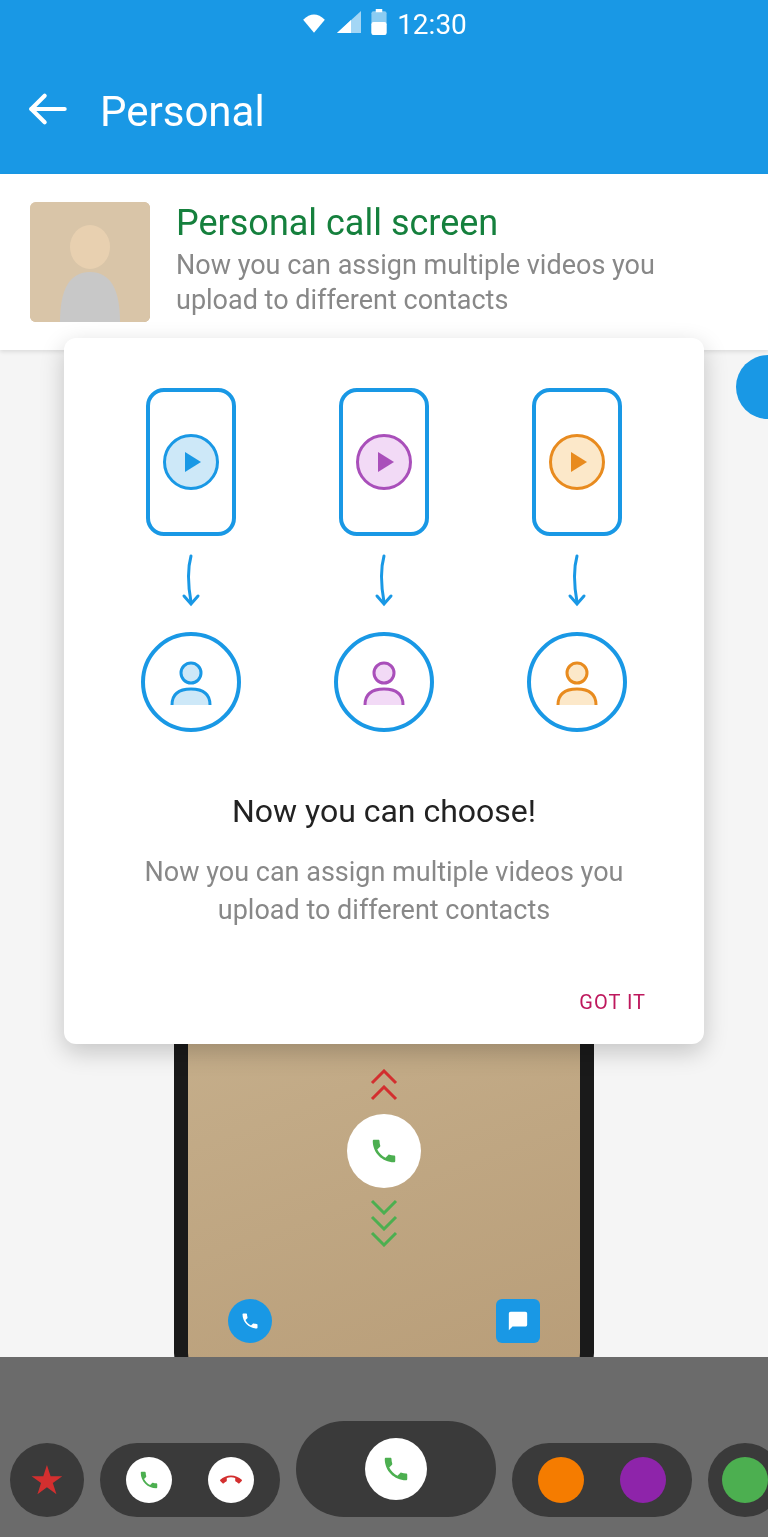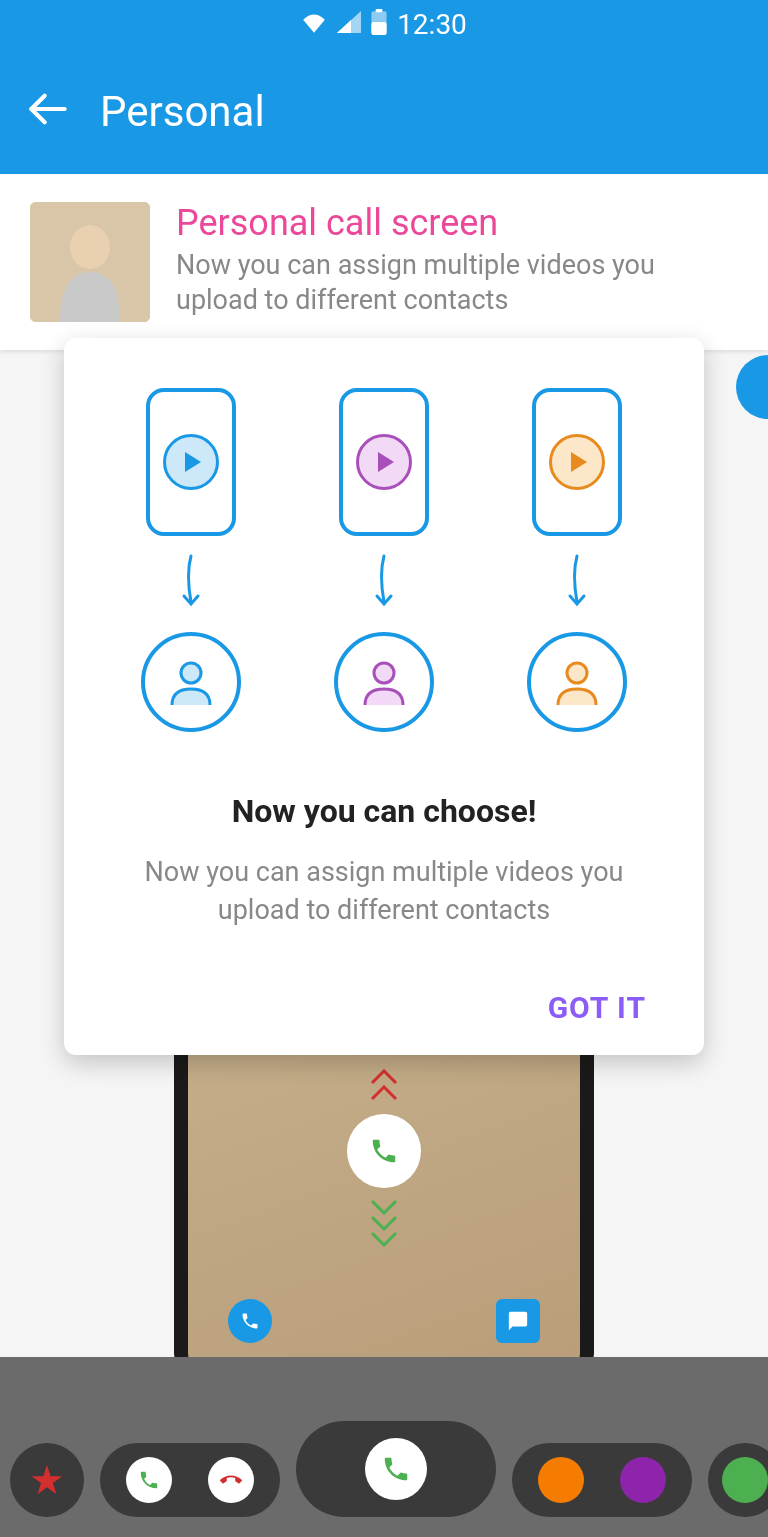--- a/index.html
+++ b/index.html
@@ -64,21 +64,21 @@
       border-radius: 6px;
       background: linear-gradient(135deg, #e8d4b8 0%, #d4b896 50%, #c9a87a 100%);
       position: relative;
       overflow: hidden;
     }
     .card-text {
       flex: 1;
     }
     .card-title {
       font-size: 36px;
-      color: #ec4899;
+      color: #15803d;
       font-weight: 400;
       margin-bottom: 4px;
     }
     .card-subtitle {
       font-size: 27px;
       color: #888;
       line-height: 1.3;
     }
     
     
@@ -155,41 +155,41 @@
       border: 4px solid #1998e5;
       border-radius: 50%;
       display: flex;
       align-items: center;
       justify-content: center;
     }
     
     .dialog-title {
       text-align: center;
       font-size: 32px;
-      font-weight: 700;
+      font-weight: 400;
       color: #222;
       margin-bottom: 24px;
     }
     .dialog-body {
       text-align: center;
       font-size: 27px;
       color: #888;
       line-height: 1.4;
       padding: 0 20px;
       margin-bottom: 60px;
     }
     .dialog-actions {
       display: flex;
       justify-content: flex-end;
       padding-right: 28px;
     }
     .got-it-btn {
-      color: #8b5cf6;
-      font-size: 30px;
-      font-weight: 700;
+      color: #be185d;
+      font-size: 20px;
+      font-weight: 400;
       letter-spacing: 1px;
       background: none;
       border: none;
       cursor: pointer;
     }
     
     
     .phone-preview {
       position: absolute;
       left: 174px;

